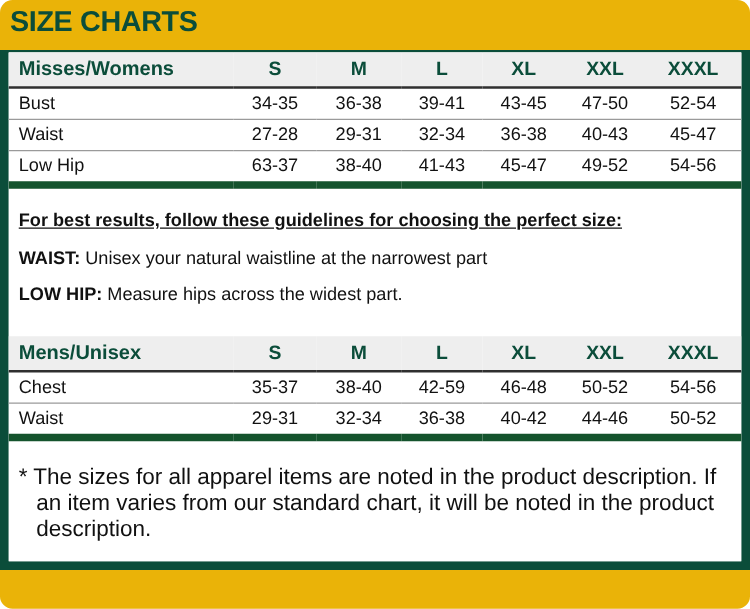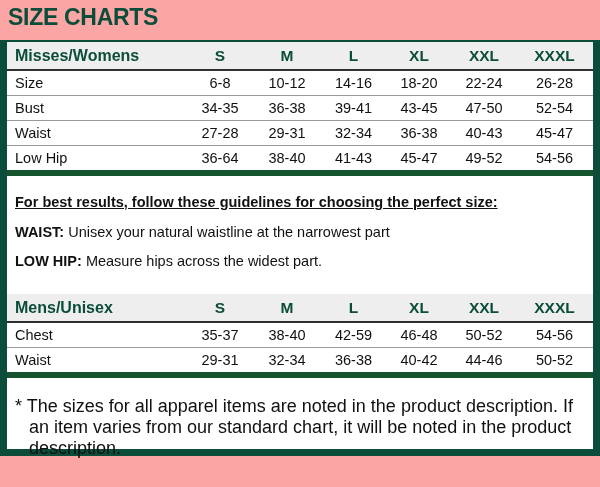--- a/index.html
+++ b/index.html
@@ -12,21 +12,22 @@
     height: 487px;
     font-family: "Liberation Sans", sans-serif;
     color: #111111;
     overflow: hidden;
   }
 
   .page {
     position: relative;
     width: 600px;
     height: 487px;
-    background: #fca5a5;
+    background: #eab308;
+    border-radius: 10px;
   }
 
   
   .title {
     position: absolute;
     left: 8px;
     top: 2px;
     font-size: 23px;
     font-weight: bold;
     letter-spacing: -0.3px;
@@ -179,49 +180,40 @@
             <th class="num">S</th>
             <th class="num">M</th>
             <th class="num">L</th>
             <th class="num">XL</th>
             <th class="num">XXL</th>
             <th class="num">XXXL</th>
           </tr>
         </thead>
         <tbody>
           <tr class="data-row">
-            <td class="lbl">Size</td>
-            <td class="num">6-8</td>
-            <td class="num">10-12</td>
-            <td class="num">14-16</td>
-            <td class="num">18-20</td>
-            <td class="num">22-24</td>
-            <td class="num">26-28</td>
-          </tr>
-          <tr class="data-row">
             <td class="lbl">Bust</td>
             <td class="num">34-35</td>
             <td class="num">36-38</td>
             <td class="num">39-41</td>
             <td class="num">43-45</td>
             <td class="num">47-50</td>
             <td class="num">52-54</td>
           </tr>
           <tr class="data-row">
             <td class="lbl">Waist</td>
             <td class="num">27-28</td>
             <td class="num">29-31</td>
             <td class="num">32-34</td>
             <td class="num">36-38</td>
             <td class="num">40-43</td>
             <td class="num">45-47</td>
           </tr>
           <tr class="data-row">
             <td class="lbl">Low Hip</td>
-            <td class="num">36-64</td>
+            <td class="num">63-37</td>
             <td class="num">38-40</td>
             <td class="num">41-43</td>
             <td class="num">45-47</td>
             <td class="num">49-52</td>
             <td class="num">54-56</td>
           </tr>
         </tbody>
       </table>
 
       <div class="guidelines">

